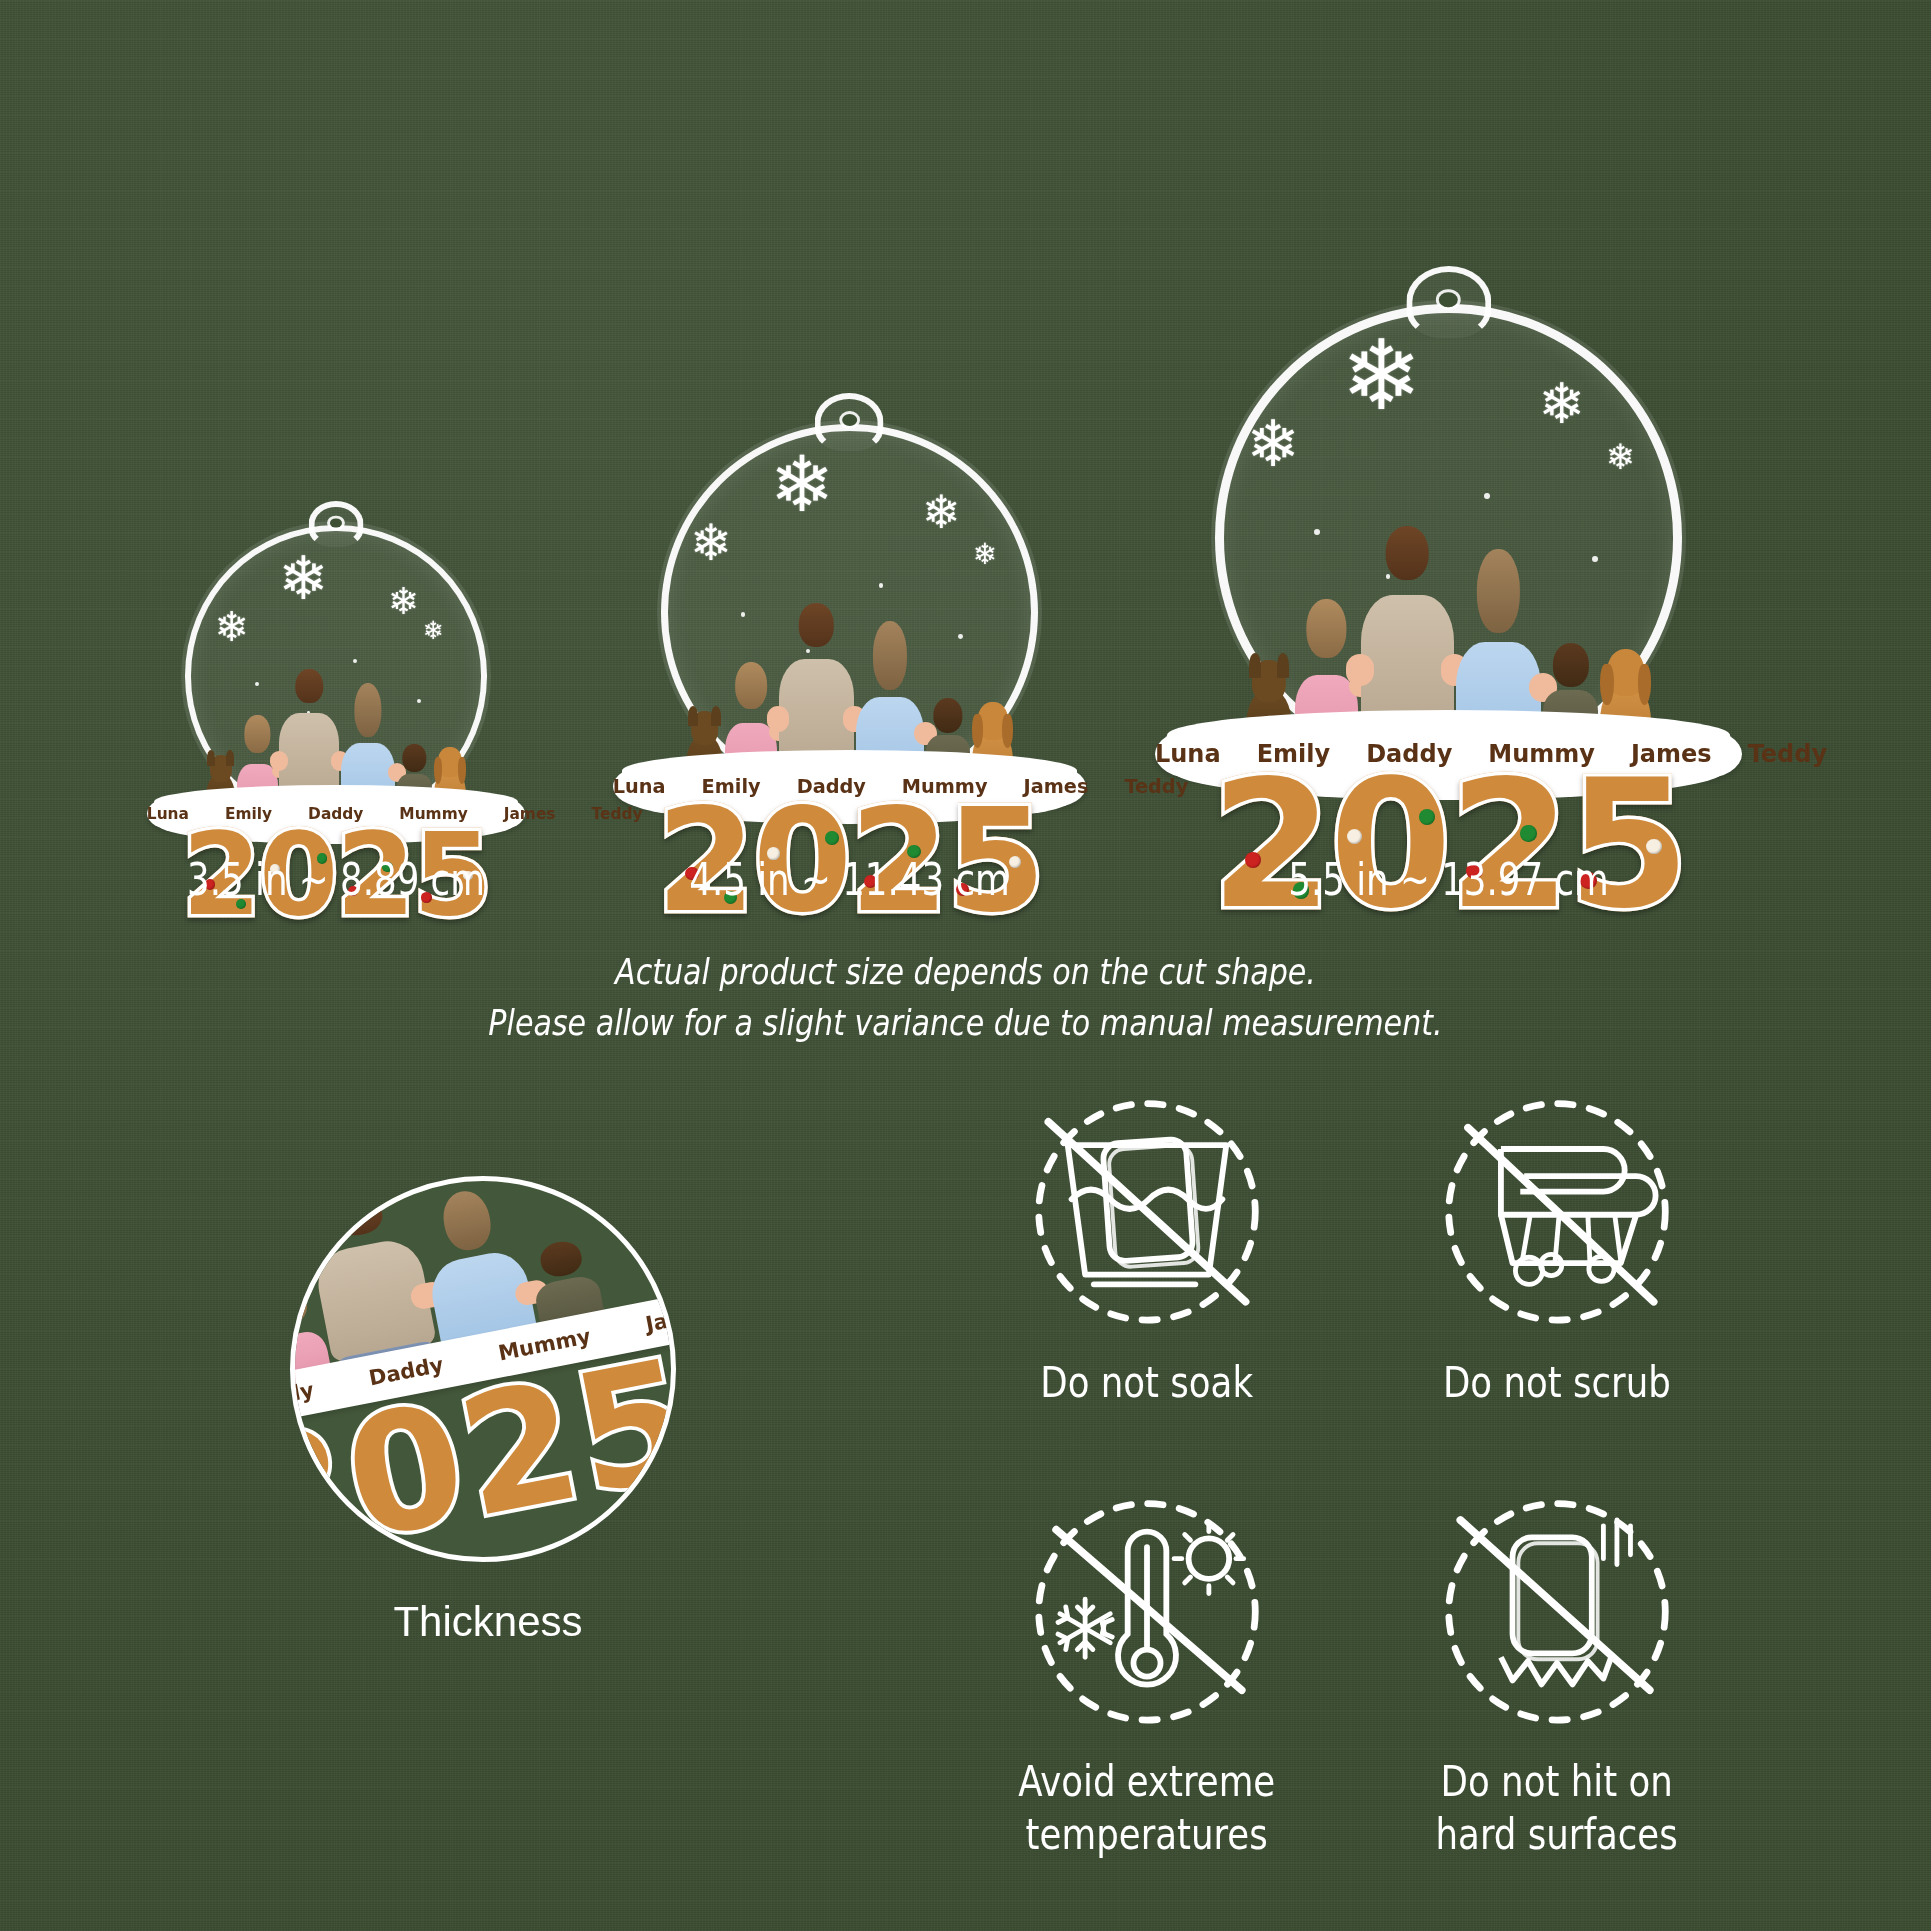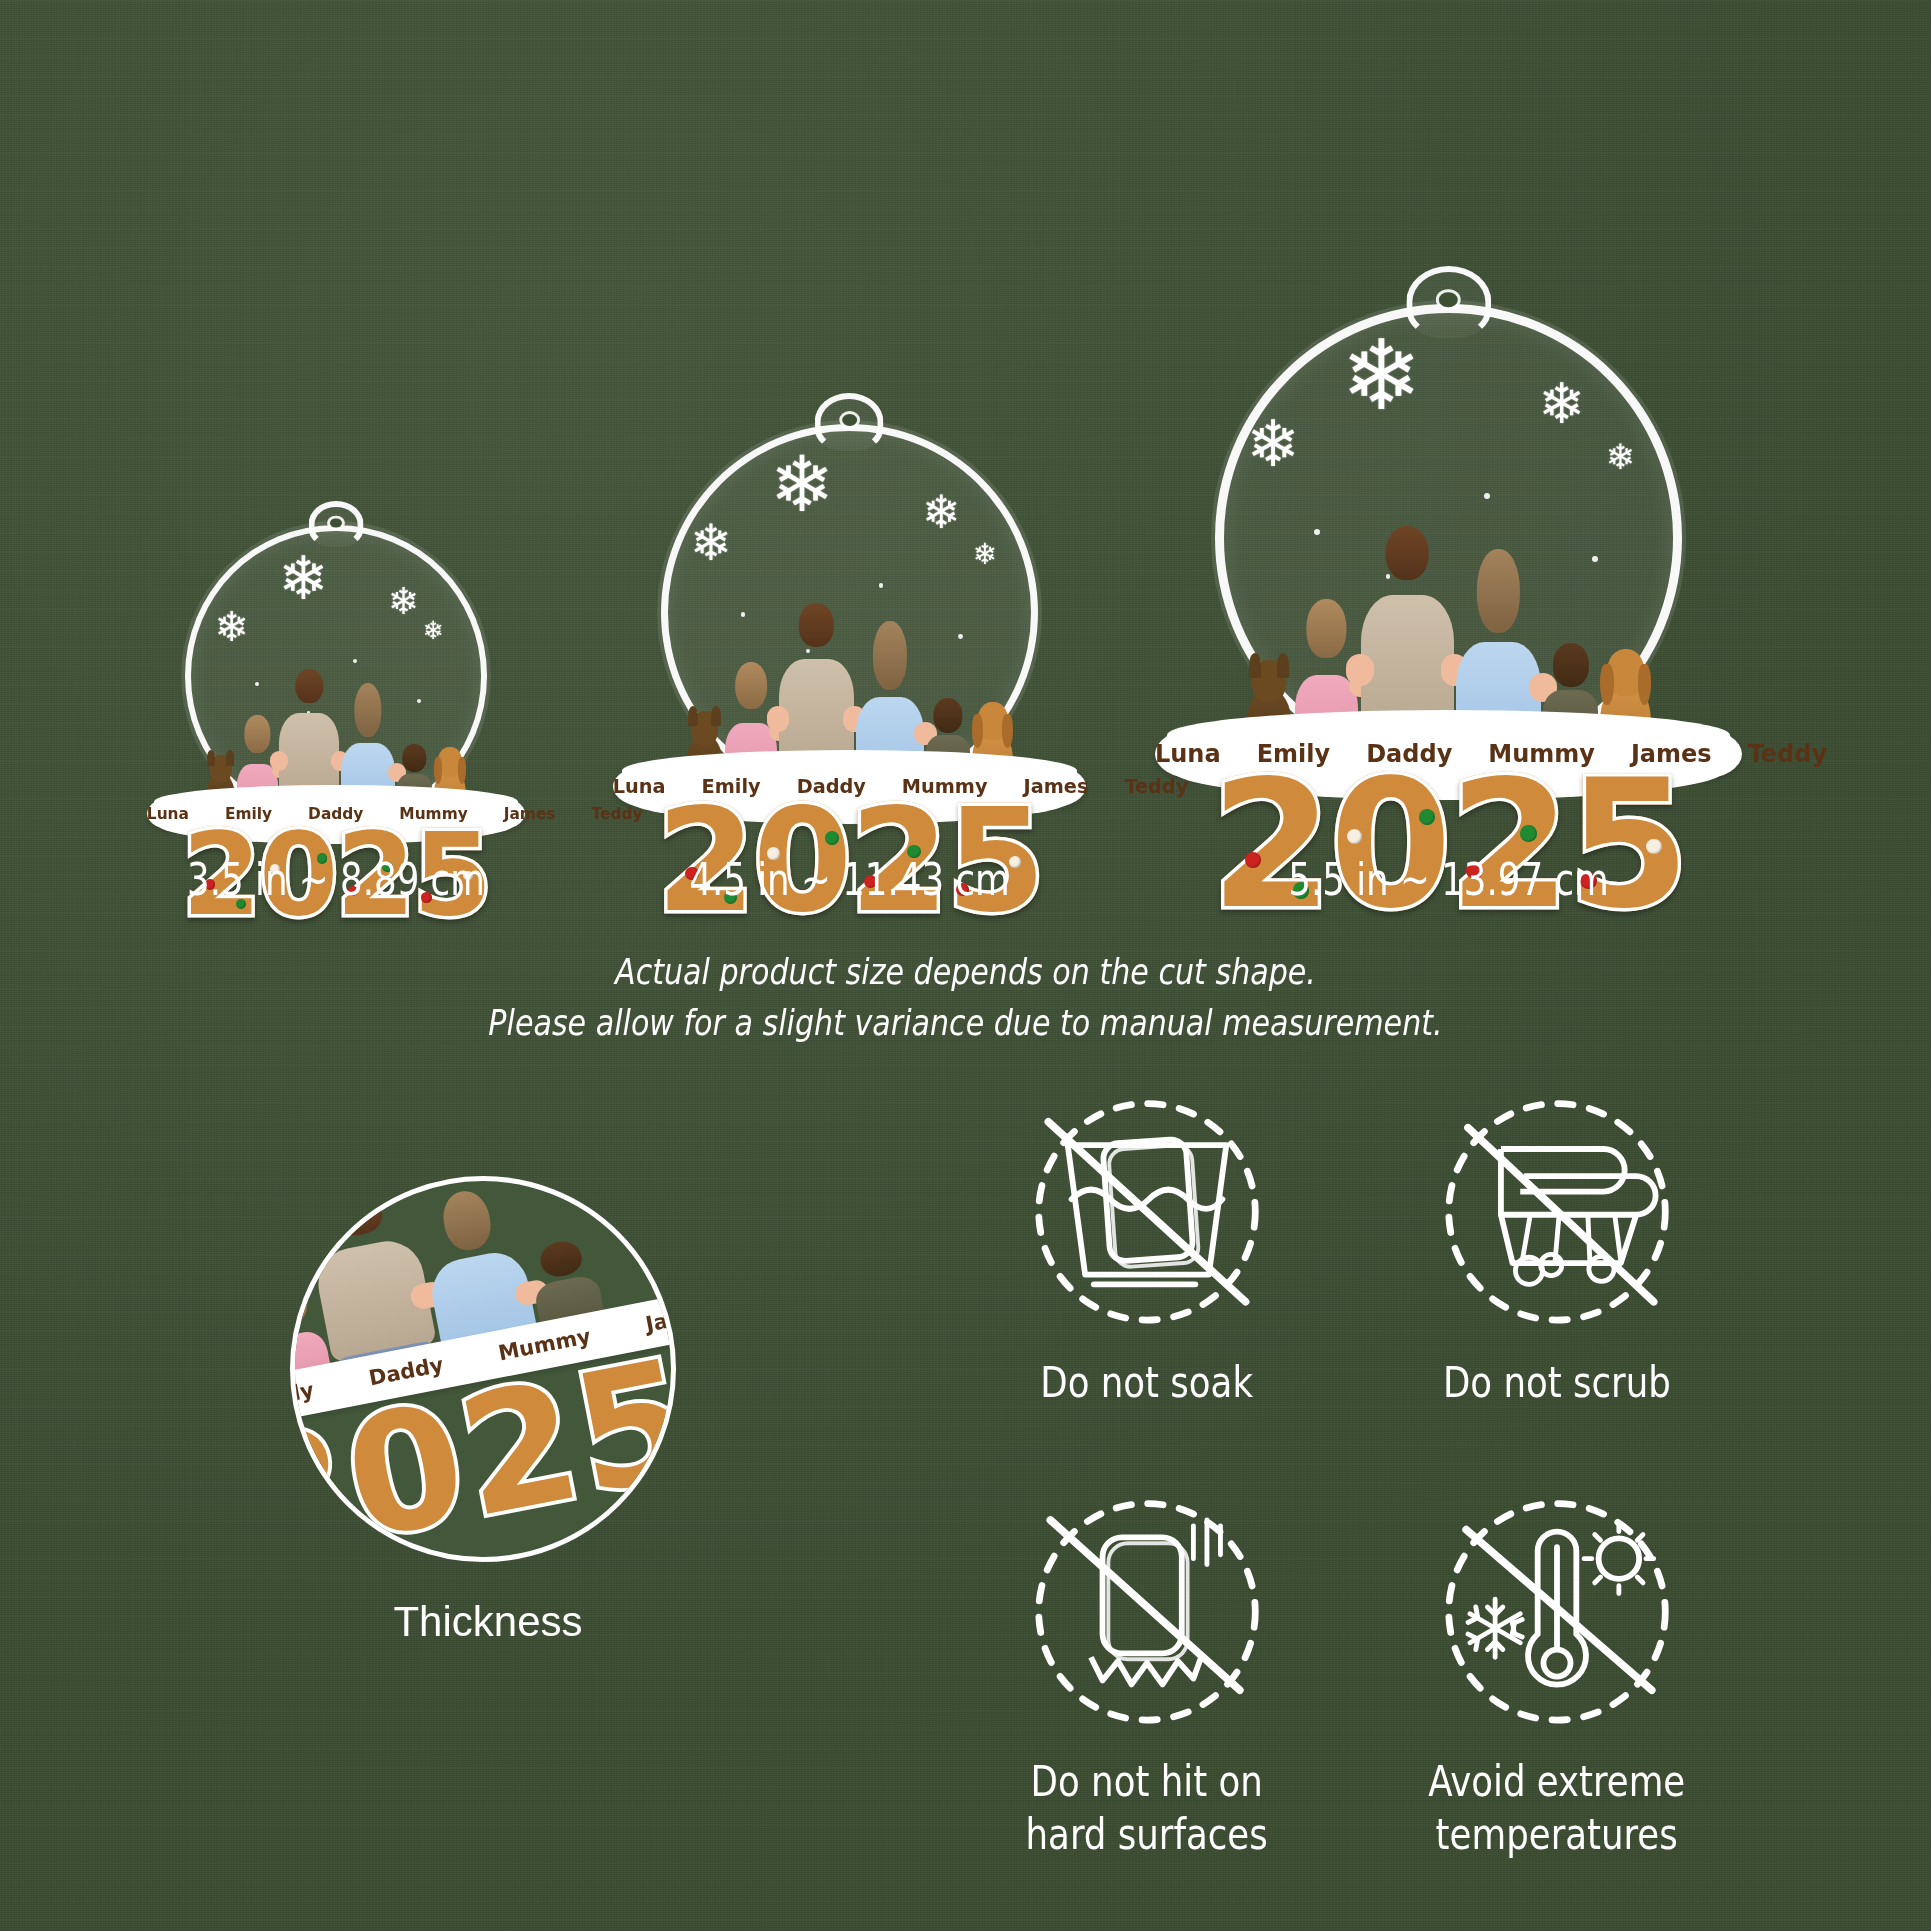--- a/index.html
+++ b/index.html
@@ -667,35 +667,20 @@
         <line x1="122" y1="130" x2="114" y2="176" stroke="#fff" stroke-width="5"></line>
         <line x1="152" y1="130" x2="148" y2="176" stroke="#fff" stroke-width="5"></line>
         <line x1="182" y1="130" x2="184" y2="176" stroke="#fff" stroke-width="5"></line>
         <line x1="210" y1="130" x2="216" y2="176" stroke="#fff" stroke-width="5"></line>
         <circle cx="121" cy="186" r="14" fill="none" stroke="#fff" stroke-width="5"></circle>
         <circle cx="144" cy="180" r="11" fill="none" stroke="#fff" stroke-width="5"></circle>
         <circle cx="196" cy="184" r="13" fill="none" stroke="#fff" stroke-width="5"></circle>
         <line x1="58" y1="38" x2="250" y2="218" stroke="#fff" stroke-width="8" stroke-linecap="round"></line>
       </svg>
       <div class="care-label">Do not scrub</div>
-    </div>
-
-    <div class="care-cell">
-      <svg class="care-icon" viewBox="0 0 300 270">
-        <circle cx="150" cy="125" r="112" fill="none" stroke="#fff" stroke-width="7" stroke-linecap="round" stroke-dasharray="16 17"></circle>
-        <rect x="104" y="48" width="82" height="120" rx="20" fill="none" stroke="#fff" stroke-width="6"></rect>
-        <rect x="110" y="54" width="82" height="120" rx="20" fill="none" stroke="#fff" stroke-width="4" opacity=".85"></rect>
-        <path d="M92 172 L104 196 L120 176 L134 200 L150 178 L166 200 L182 176 L198 194 L206 172" fill="none" stroke="#fff" stroke-width="6" stroke-linejoin="round"></path>
-        <line x1="198" y1="36" x2="198" y2="70" stroke="#fff" stroke-width="5" stroke-linecap="round"></line>
-        <line x1="212" y1="30" x2="212" y2="76" stroke="#fff" stroke-width="5" stroke-linecap="round"></line>
-        <line x1="226" y1="36" x2="226" y2="66" stroke="#fff" stroke-width="5" stroke-linecap="round"></line>
-        <line x1="50" y1="30" x2="246" y2="206" stroke="#fff" stroke-width="8" stroke-linecap="round"></line>
-      </svg>
-      <div class="care-label">Do not hit on
-hard surfaces</div>
     </div>
 
     <div class="care-cell">
       <svg class="care-icon" viewBox="0 0 300 270">
         <circle cx="150" cy="125" r="112" fill="none" stroke="#fff" stroke-width="7" stroke-linecap="round" stroke-dasharray="16 17"></circle>
         <path d="M150 42 a20 20 0 0 1 20 20 v86 a30 30 0 1 1 -40 0 v-86 a20 20 0 0 1 20 -20 z" fill="none" stroke="#fff" stroke-width="6"></path>
         <path d="M150 58 v102" fill="none" stroke="#fff" stroke-width="6" stroke-linecap="round"></path>
         <circle cx="150" cy="178" r="14" fill="none" stroke="#fff" stroke-width="6"></circle>
         <circle cx="214" cy="70" r="21" fill="none" stroke="#fff" stroke-width="6"></circle>
         <g stroke="#fff" stroke-width="5" stroke-linecap="round">
@@ -723,16 +708,31 @@
           <line x1="66" y1="164" x2="68" y2="153"></line>
             <line x1="58" y1="148" x2="68" y2="153"></line>
           <line x1="106" y1="136" x2="104" y2="147"></line>
             <line x1="114" y1="151" x2="104" y2="147"></line>
         </g>
         <line x1="56" y1="40" x2="248" y2="206" stroke="#fff" stroke-width="8" stroke-linecap="round"></line>
       </svg>
       <div class="care-label">Avoid extreme
 temperatures</div>
     </div>
+
+    <div class="care-cell">
+      <svg class="care-icon" viewBox="0 0 300 270">
+        <circle cx="150" cy="125" r="112" fill="none" stroke="#fff" stroke-width="7" stroke-linecap="round" stroke-dasharray="16 17"></circle>
+        <rect x="104" y="48" width="82" height="120" rx="20" fill="none" stroke="#fff" stroke-width="6"></rect>
+        <rect x="110" y="54" width="82" height="120" rx="20" fill="none" stroke="#fff" stroke-width="4" opacity=".85"></rect>
+        <path d="M92 172 L104 196 L120 176 L134 200 L150 178 L166 200 L182 176 L198 194 L206 172" fill="none" stroke="#fff" stroke-width="6" stroke-linejoin="round"></path>
+        <line x1="198" y1="36" x2="198" y2="70" stroke="#fff" stroke-width="5" stroke-linecap="round"></line>
+        <line x1="212" y1="30" x2="212" y2="76" stroke="#fff" stroke-width="5" stroke-linecap="round"></line>
+        <line x1="226" y1="36" x2="226" y2="66" stroke="#fff" stroke-width="5" stroke-linecap="round"></line>
+        <line x1="50" y1="30" x2="246" y2="206" stroke="#fff" stroke-width="8" stroke-linecap="round"></line>
+      </svg>
+      <div class="care-label">Do not hit on
+hard surfaces</div>
+    </div>
   </div>
 
 </div>
 
 
 </body></html>

